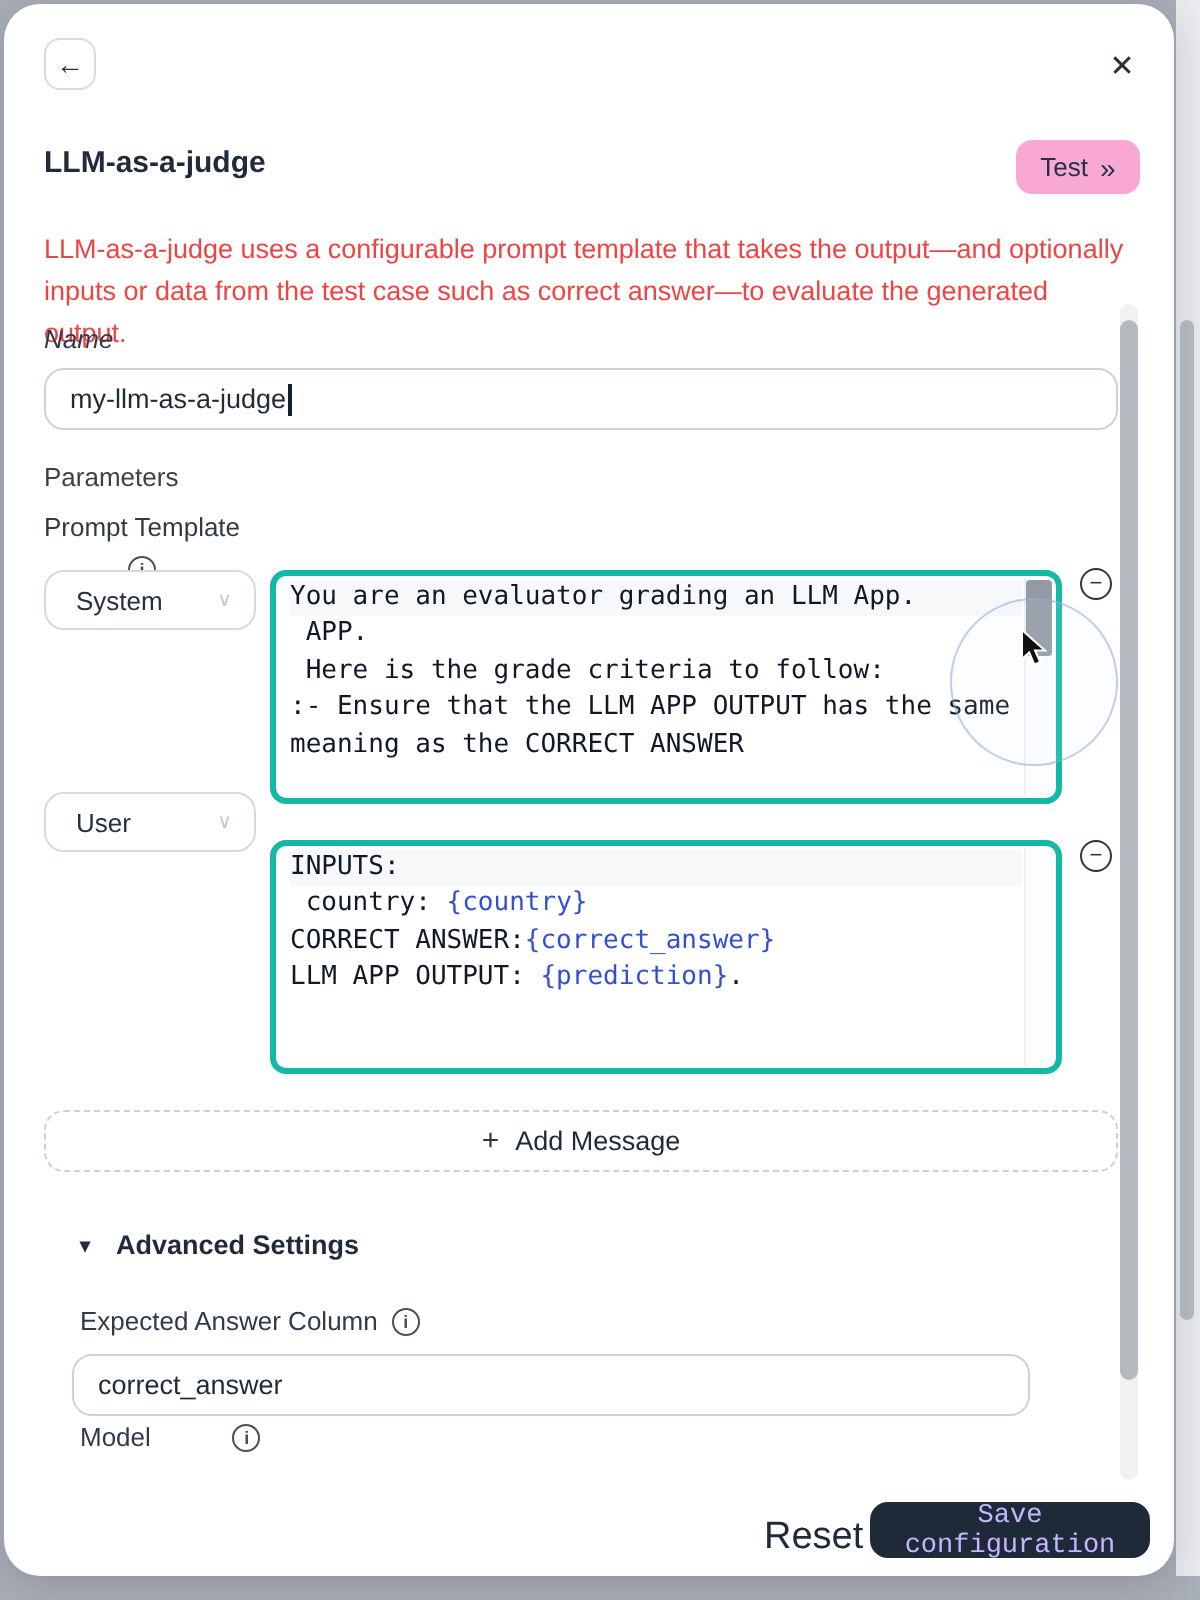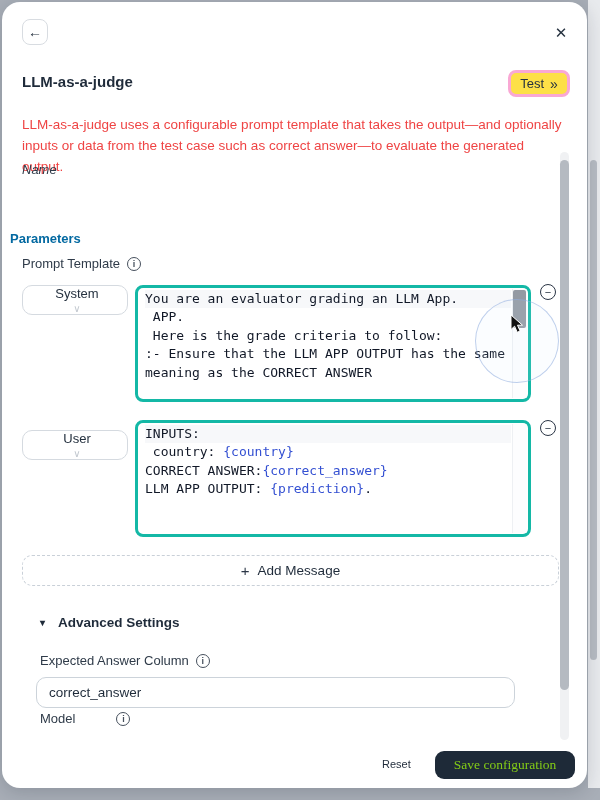--- a/index.html
+++ b/index.html
@@ -28,53 +28,53 @@
     font-size:14px; color:#25313f; cursor:pointer; }
   .dlg-title { position:absolute; left:59px; top:23px; font-size:15.5px; font-weight:700;
     color:#1f2b3a; white-space:pre; }
   .close-x { position:absolute; left:548px; top:20px; width:22px; height:22px;
     display:flex; align-items:center; justify-content:center;
     font-size:15px; color:#25313f; cursor:pointer; }
 
   
   .eval-title { position:absolute; left:20px; top:71px; font-size:15px; font-weight:700; color:#1f2b3a; }
   .test-btn { position:absolute; left:506px; top:68px; width:62px; height:27px;
-    border:3px solid #f9a8d4; border-radius:8px; background:#fde047;
+    border:1px solid #f9a8d4; border-radius:8px; background:#f9a8d4;
     display:flex; align-items:center; justify-content:center; gap:6px;
     font-size:13px; color:#25313f; cursor:pointer; }
   .test-btn .dbl { font-size:14px; color:#25313f; }
   .eval-desc { position:absolute; left:20px; top:112px; width:546px;
     font-size:13.5px; line-height:21px; color:#ef4444; }
 
   
   .lbl { font-size:13px; color:#2f3b49; }
   .lbl-row { position:absolute; display:flex; align-items:center; gap:7px; }
   .name-label { position:absolute; left:20px; top:160px;font-style:italic; }
   .text-input { position:absolute; height:31px; background:#fff;
     border:1px solid #ccd3da; border-radius:10px;
     display:flex; align-items:center; padding:0 12px;
     font-size:13.5px; color:#1f2b3a; }
   .name-input { left:20px; top:182px; width:537px; }
   .caret { display:inline-block; width:1.5px; height:16px; background:#15202e; margin-left:1px; }
 
-  .params-label { position:absolute; left:8px; top:229px; font-weight:700; color:#0369a1; }
-  .prompt-tpl-row { left:20px; top:254px; }
+  .params-label { position:absolute; left:20px; top:229px; font-weight:400; color:#404040; }
+  .prompt-tpl-row { left:20px; top:254px;flex-direction:column; }
 
   .info-icon { width:14px; height:14px; border:1.2px solid #46505d; border-radius:50%;
     display:inline-flex; align-items:center; justify-content:center;
     font-size:9px; color:#46505d; font-weight:700; cursor:pointer; flex:0 0 auto; }
 
   
   .role-select { position:absolute; left:20px; width:106px; height:30px;
     border:1px solid #d5dae0; border-radius:10px; background:#fff;
     display:flex; align-items:center; justify-content:space-between;
-    padding:0 11px 0 15px; font-size:13px; color:#25313f; cursor:pointer;flex-direction:column; }
+    padding:0 11px 0 15px; font-size:13px; color:#25313f; cursor:pointer; }
   .role-select .chev { color:#c2c8cf; font-size:10px; }
   .sys-select { top:283px; }
-  .user-select { top:428px;align-items:center; }
+  .user-select { top:394px;align-items:center; }
 
   .editor { position:absolute; left:133px; width:396px; height:117px;
     border:3px solid #14b8a6; border-radius:8px; background:#fff; overflow:hidden;
     font-family:"DejaVu Sans Mono", monospace; font-size:13px; line-height:18.4px;
     color:#111827; cursor:text; }
   .sys-editor { top:283px; }
   .user-editor { top:418px; }
   .ed-lines { position:absolute; left:7px; top:2px; right:17px; bottom:0; overflow:hidden; }
   .ed-line { white-space:pre; }
   .ed-line:first-child { background:#f7f8fa; }
@@ -106,25 +106,25 @@
 
   
   .adv-toggle { position:absolute; left:38px; top:613px; display:flex; align-items:center; gap:13px;
     font-size:13.5px; font-weight:700; color:#1f2b3a; cursor:pointer; }
   .adv-toggle .tri { font-size:10px; color:#1f2b3a; }
   .expected-row { left:38px; top:651px; }
   .expected-input { left:34px; top:675px; width:479px; }
   .model-row { left:38px; top:709px;gap:41px; }
 
   
-  .reset-btn { position:absolute; left:380px; top:756px; font-size:11px; color:#1f2b3a;
+  .reset-btn { position:absolute; left:380px; top:756px; font-size:19px; color:#1f2b3a;
     background:none; border:none; cursor:pointer; font-family:inherit; }
   .save-btn { position:absolute; left:433px; top:749px; width:140px; height:28px;
-    background:#1e2a38; color:#84cc16; border:none; border-radius:9px;
-    font-size:13.5px; font-family:Liberation Serif, serif; cursor:pointer; }
+    background:#1e2a38; color:#c4b5fd; border:none; border-radius:9px;
+    font-size:13.5px; font-family:Liberation Mono, monospace; cursor:pointer; }
 
   
   .modal-sb-track { position:absolute; left:558px; top:150px; width:9px; height:588px;
     background:#f0f1f3; border-radius:5px; }
   .modal-sb-thumb { position:absolute; left:558px; top:158px; width:9px; height:530px;
     background:#b5bac1; border-radius:5px; cursor:pointer; }
 </style>
 </head>
 <body>
 
@@ -142,20 +142,24 @@
   </div>
 
   <div class="eval-title">LLM-as-a-judge</div>
   <div class="test-btn">
     <span>Test</span>
     <span class="dbl">»</span>
   </div>
   <div class="eval-desc">LLM-as-a-judge uses a configurable prompt template that takes the output—and optionally inputs or data from the test case such as correct answer—to evaluate the generated output.</div>
 
   <div class="lbl name-label">Name</div>
+  <div class="text-input name-input">
+    <span>my-llm-as-a-judge</span>
+    <span class="caret"></span>
+  </div>
 
   <div class="lbl params-label">Parameters</div>
   <div class="lbl-row prompt-tpl-row">
     <span class="lbl">Prompt Template</span>
     <span class="info-icon">
         <span>i</span>
       </span>
   </div>
 
   <div class="role-select sys-select">

